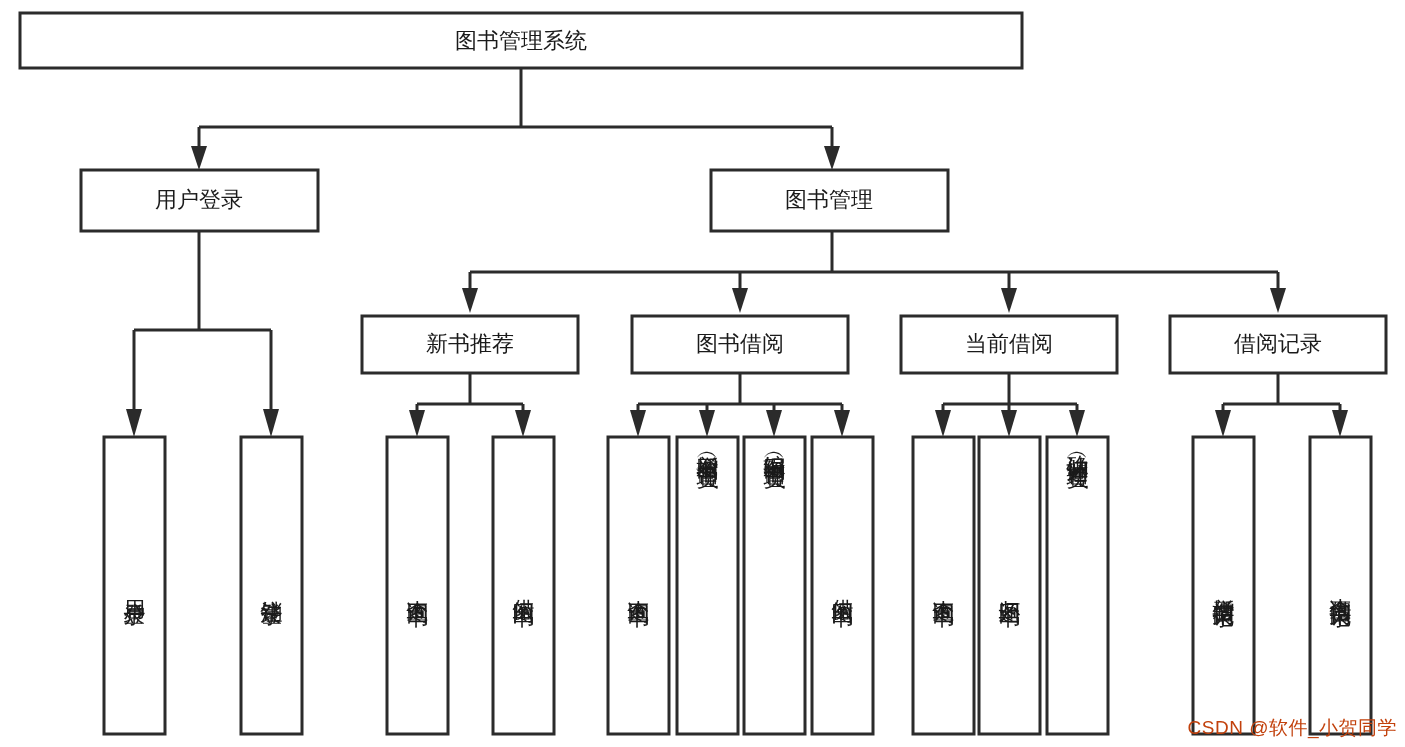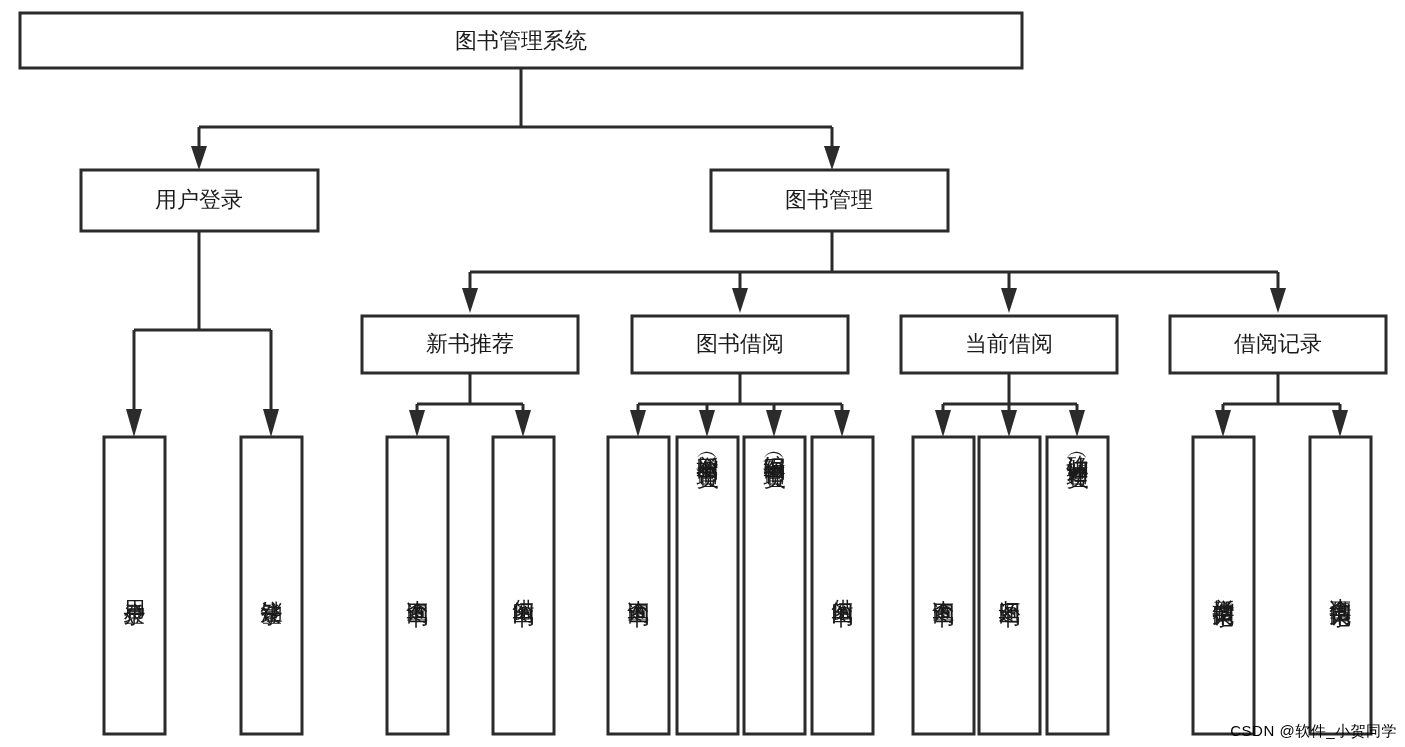--- a/index.html
+++ b/index.html
@@ -62,22 +62,22 @@
     line-height: 1.18;
     color: #1a1a1a;
     letter-spacing: 2px;
     white-space: nowrap;
   }
   .watermark {
     position: absolute;
     right: 8px;
     bottom: 6px;
     font-family: "Liberation Sans", "DejaVu Sans", sans-serif;
-    font-size: 15px;
-    color: #000000;
+    font-size: 19px;
+    color: #c2410c;
     white-space: nowrap;
     letter-spacing: 0.5px;
     margin-left: 40px;
   }
 </style>
 </head>
 <body>
 
 <div id="diagram-root">
 

